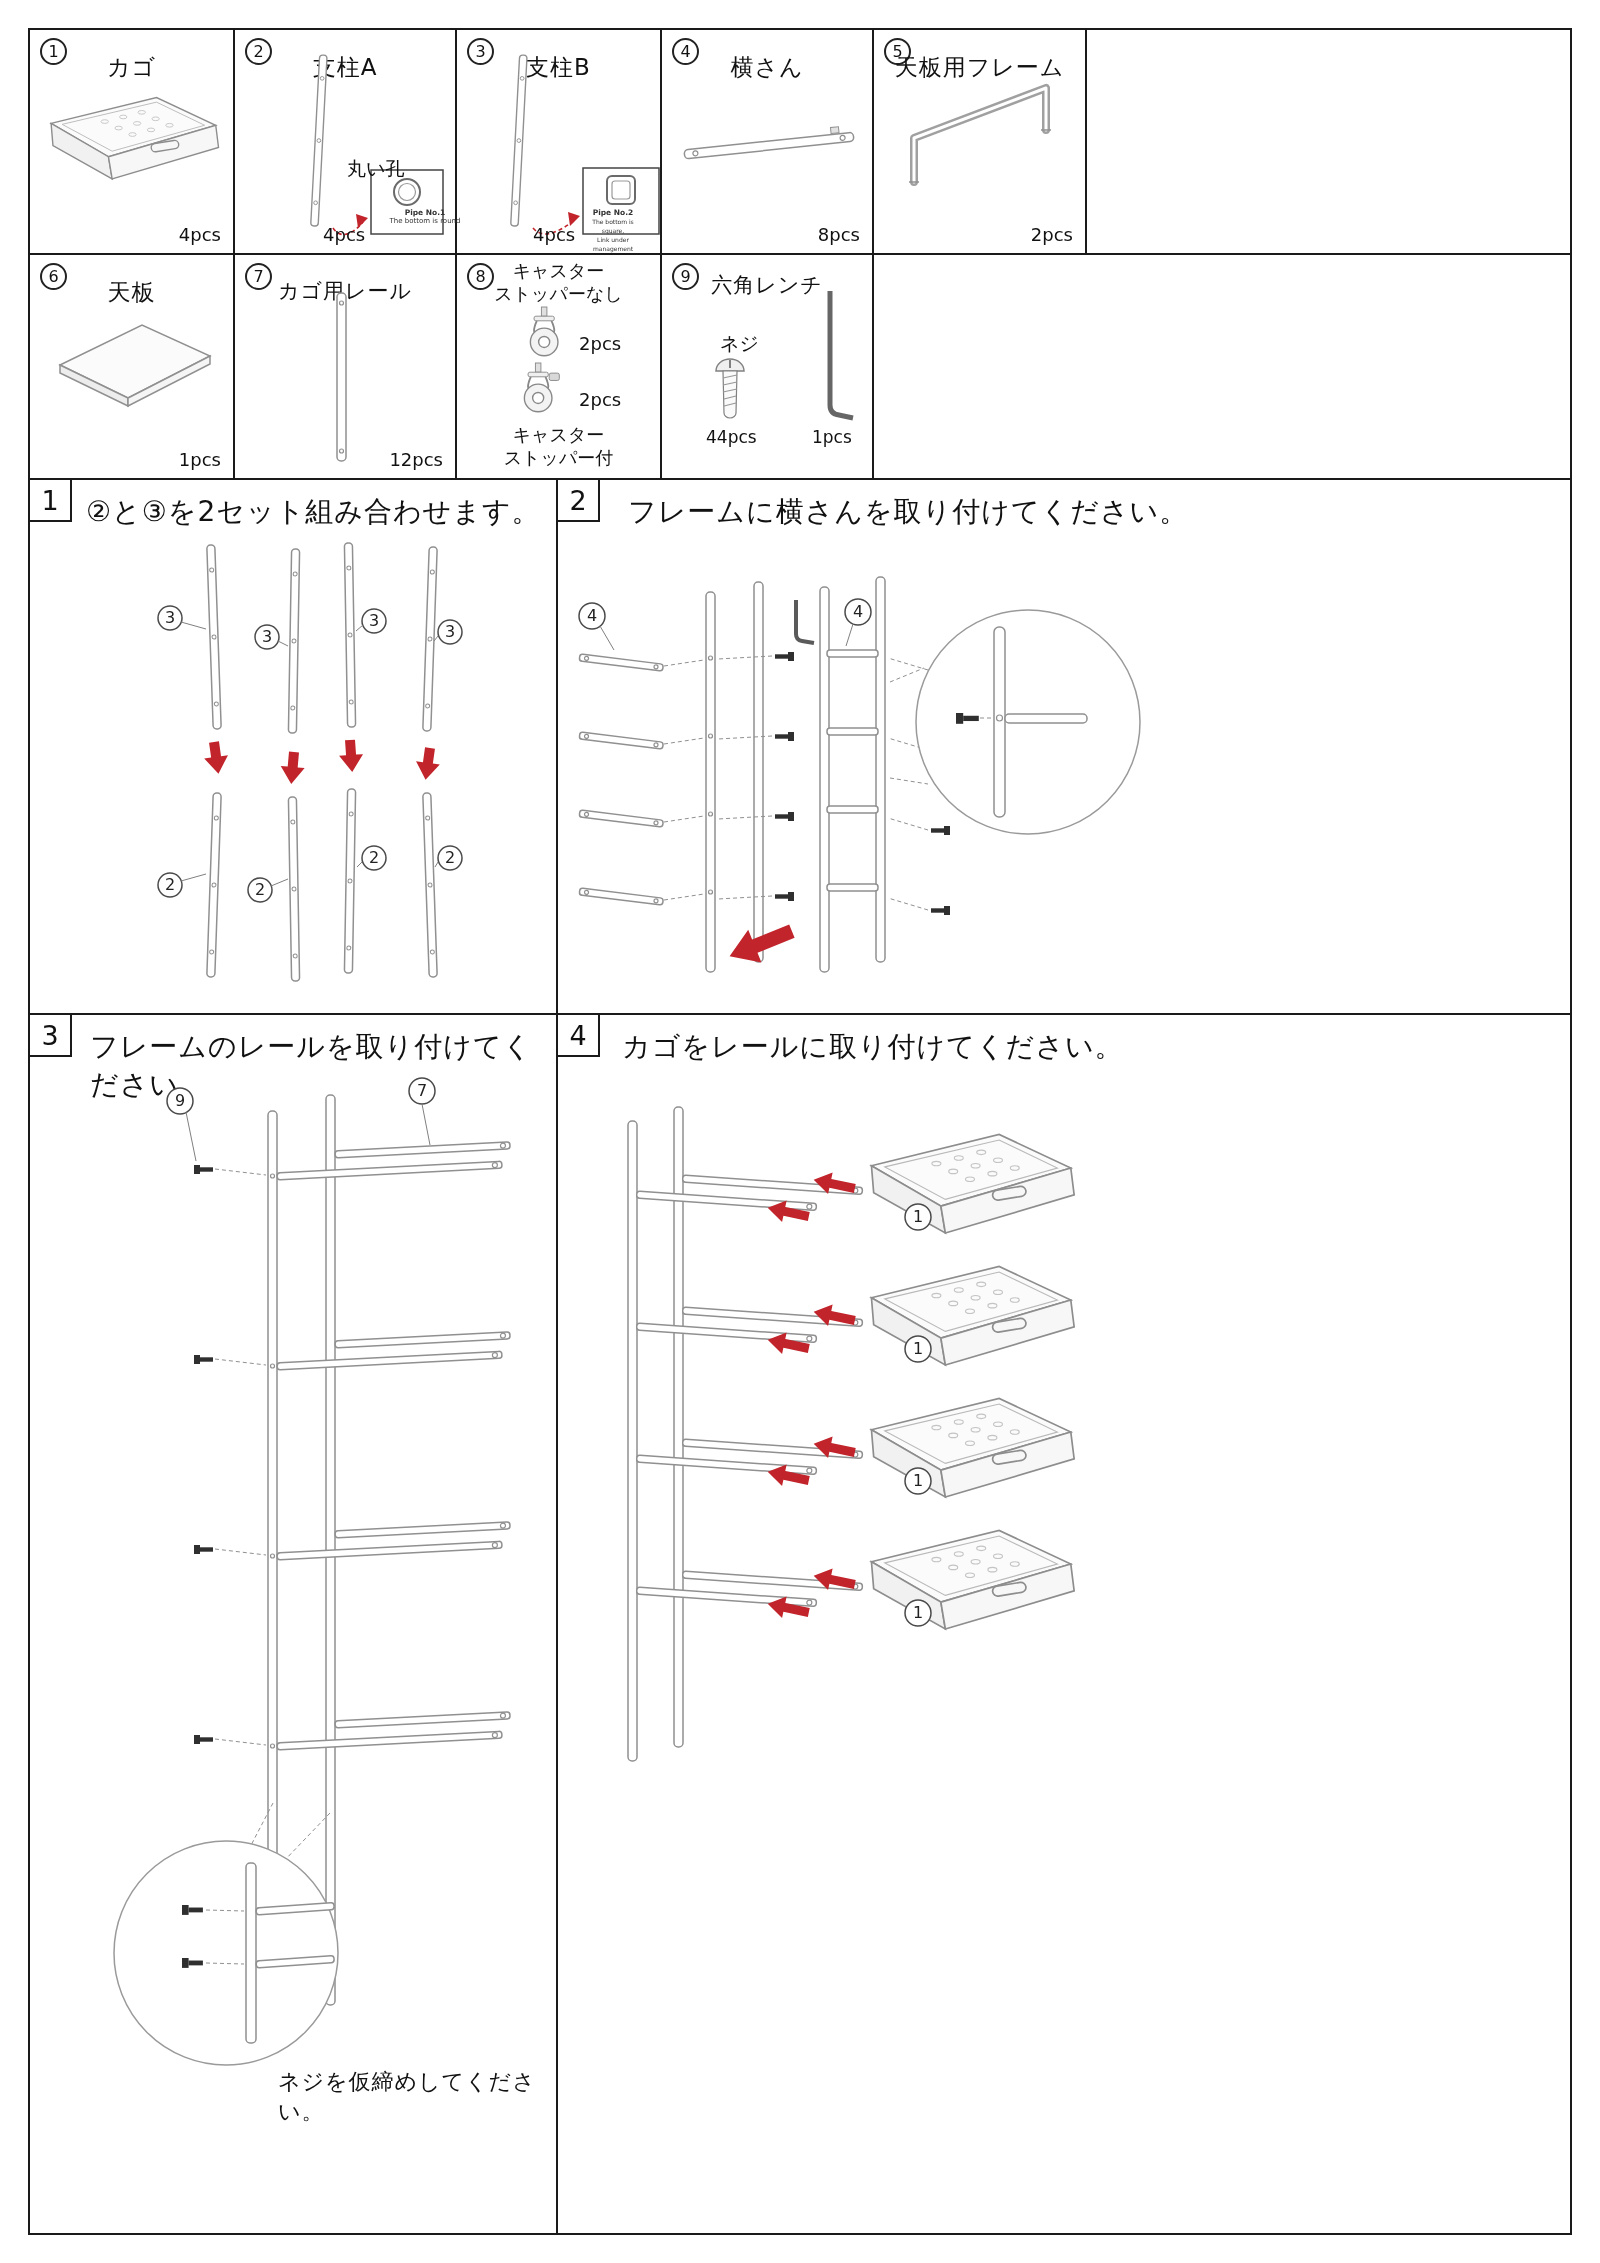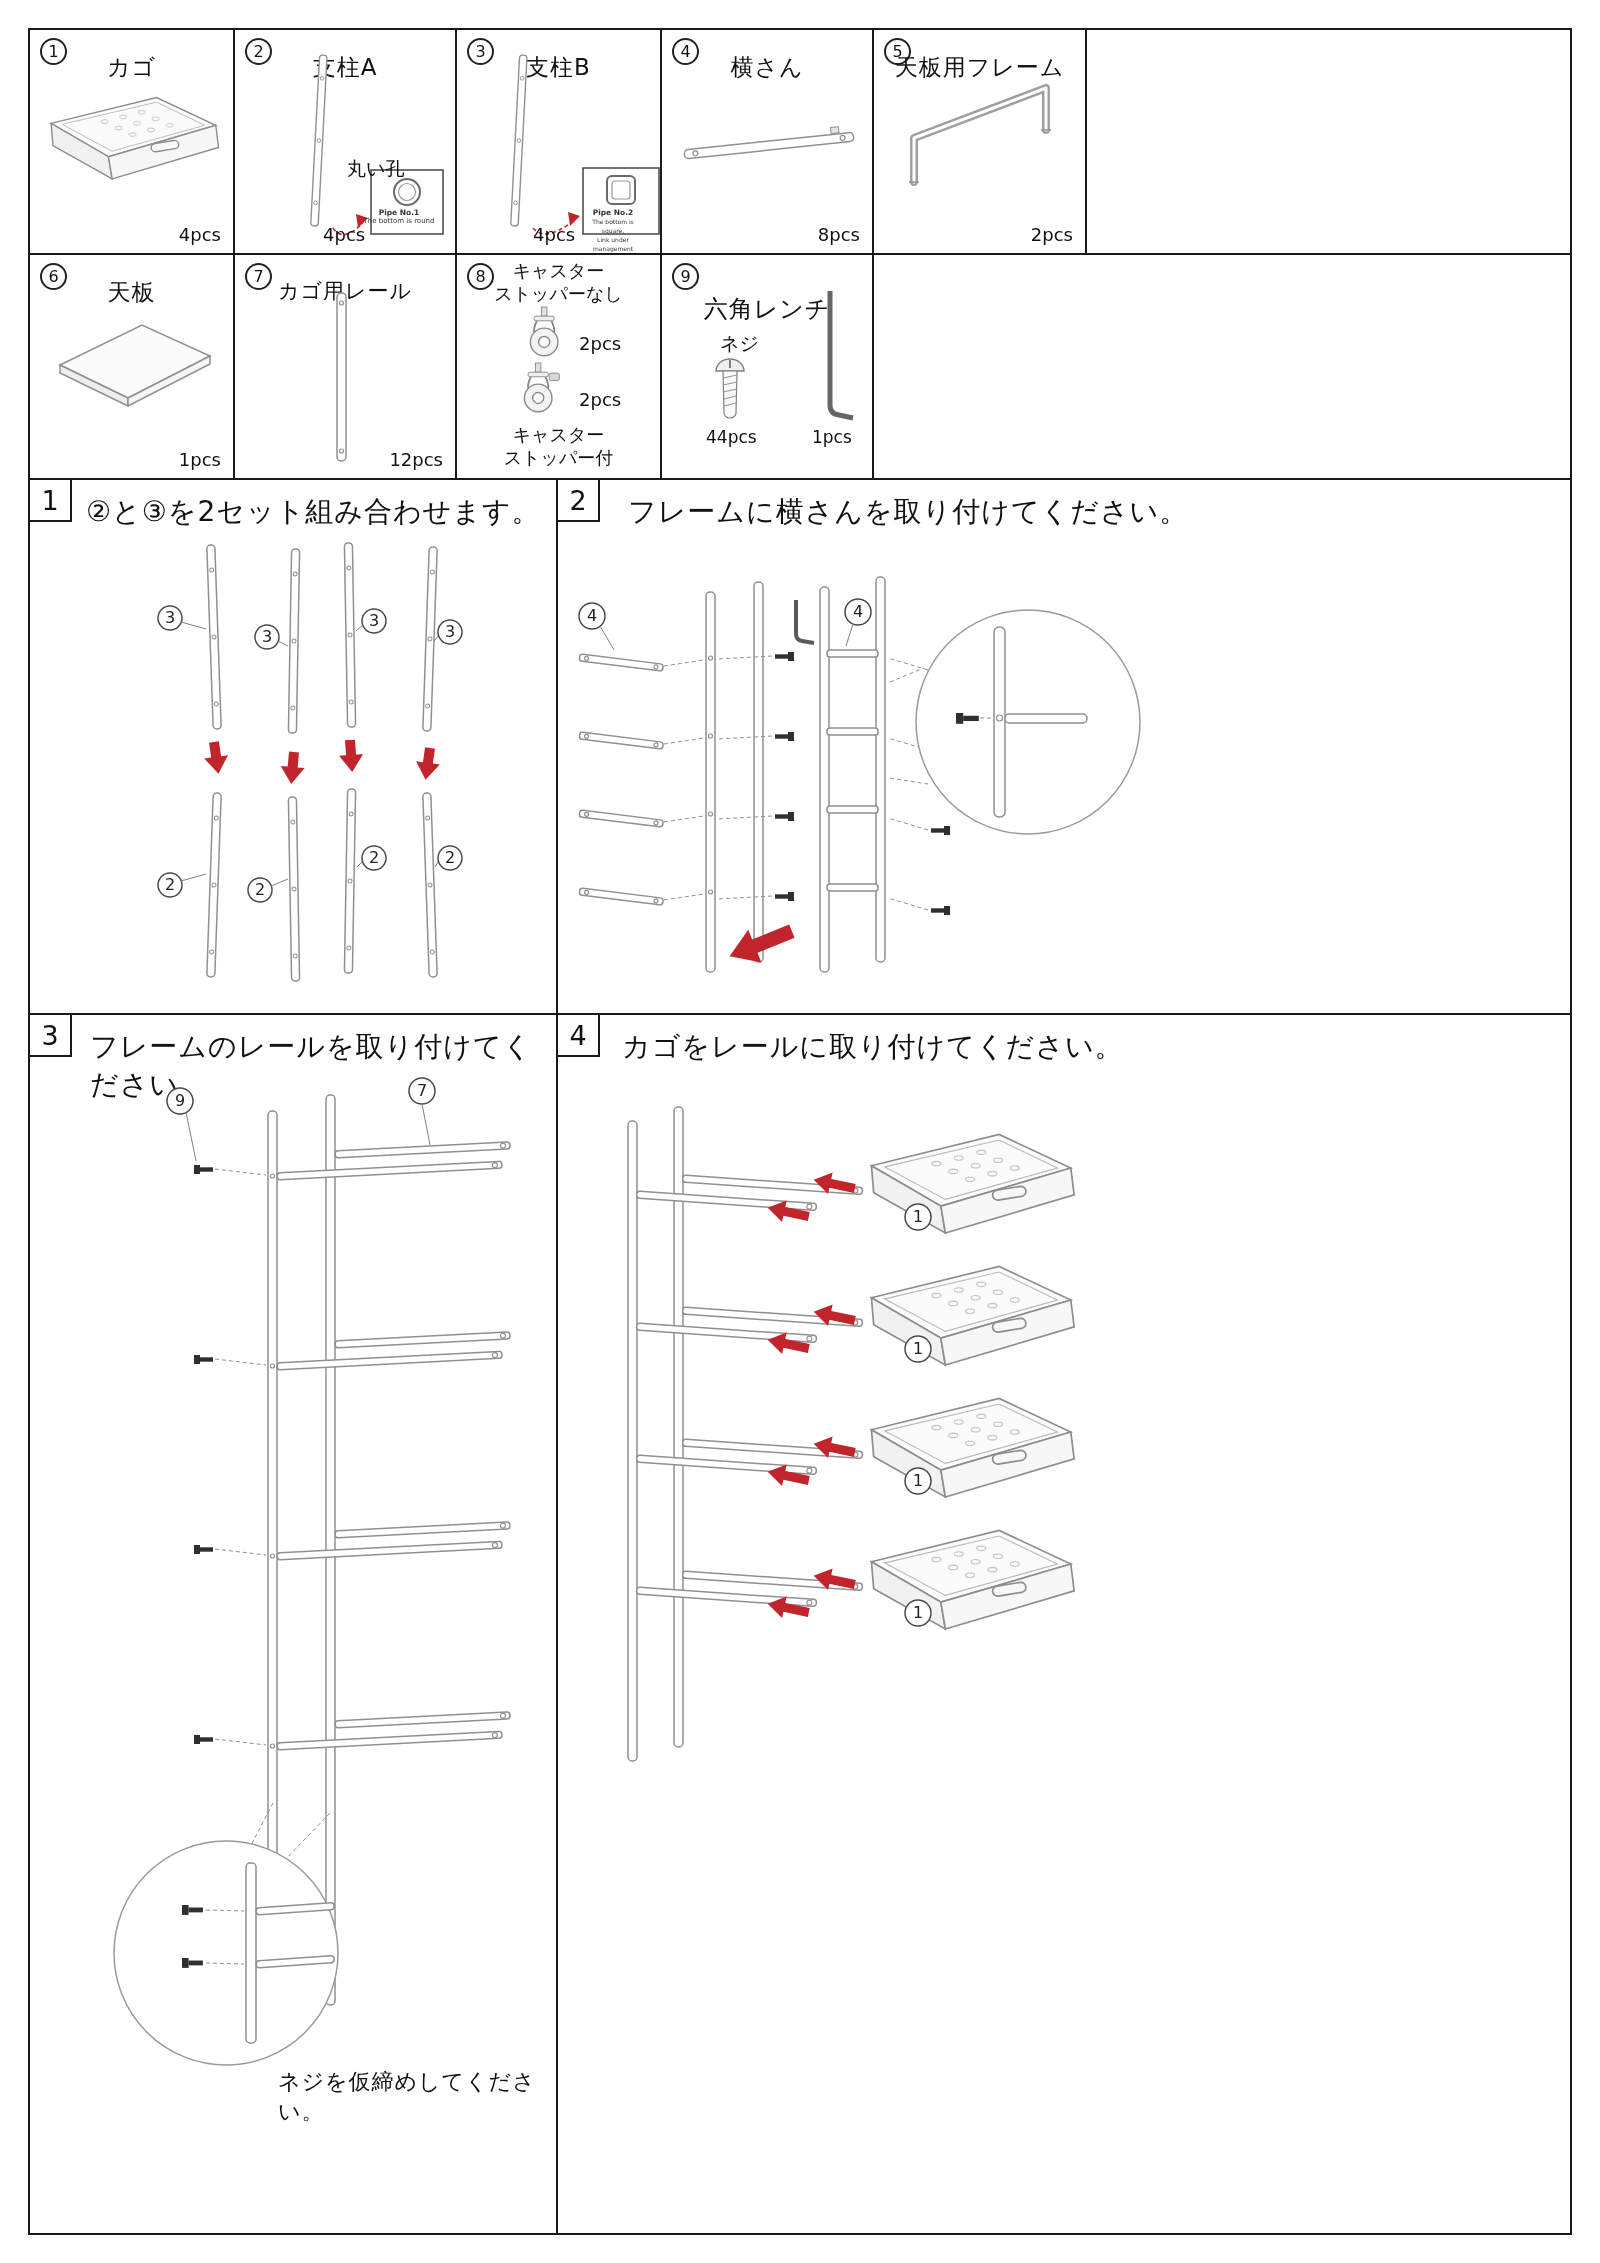--- a/index.html
+++ b/index.html
@@ -131,21 +131,21 @@
         <div class="pname">支柱A</div>
         <svg class="art" style="left:0;top:0" width="222" height="223" viewBox="0 0 222 223">
           <use href="#sym-pole" transform="translate(82,22) rotate(3) scale(0.93)"></use>
           <path class="reddash" d="M98,198 C106,210 118,204 128,192"></path>
           <path d="M123,198 L133,188 L121,184 Z" fill="#c2242b"></path>
           <rect x="136" y="140" width="72" height="64" fill="#fff" stroke="#444" stroke-width="1.5"></rect>
           <circle cx="172" cy="162" r="13" fill="none" stroke="#6a6a6a" stroke-width="2"></circle>
           <circle cx="172" cy="162" r="8.5" fill="none" stroke="#9a9a9a" stroke-width="1.2"></circle>
         </svg>
         <div class="smalltext" style="left:112px;top:126px">丸い孔</div>
-        <div class="dbox-text" style="left:122px;top:178px;width:84px">
+        <div class="dbox-text" style="left:148px;top:178px;width:84px">
           <b>Pipe No.1</b>
             <span>The bottom is round</span>
         </div>
         <span class="qty alt" style="left:88px">4pcs</span>
       </div>
 
       <div class="pcell br" style="left:427px;width:205px">
         <span class="badge">
             <span>3</span>
           </span>
@@ -243,21 +243,21 @@
         <span class="qty alt" style="left:122px;top:78px;bottom:auto">2pcs</span>
         <span class="qty alt" style="left:122px;top:134px;bottom:auto">2pcs</span>
         <div class="cap" style="top:168px">キャスター
 ストッパー付</div>
       </div>
 
       <div class="pcell br" style="left:632px;width:212px">
         <span class="badge">
             <span>9</span>
           </span>
-        <div class="pname" style="top:38px;font-size:24px">六角レンチ</div>
+        <div class="pname" style="top:16px;font-size:21px">六角レンチ</div>
         <div class="smalltext" style="left:58px;top:76px">ネジ</div>
         <svg class="art" style="left:0;top:0" width="212" height="221" viewBox="0 0 212 221">
           <use href="#sym-screw" transform="translate(50,100)"></use>
           <path d="M168,36 V150 q0,9 9,10 l14,3" fill="none" stroke="#666" stroke-width="5"></path>
         </svg>
         <span class="qty alt" style="left:44px;top:172px;bottom:auto;font-size:17px">44pcs</span>
         <span class="qty alt" style="left:150px;top:172px;bottom:auto;font-size:17px">1pcs</span>
       </div>
 
     </div>

